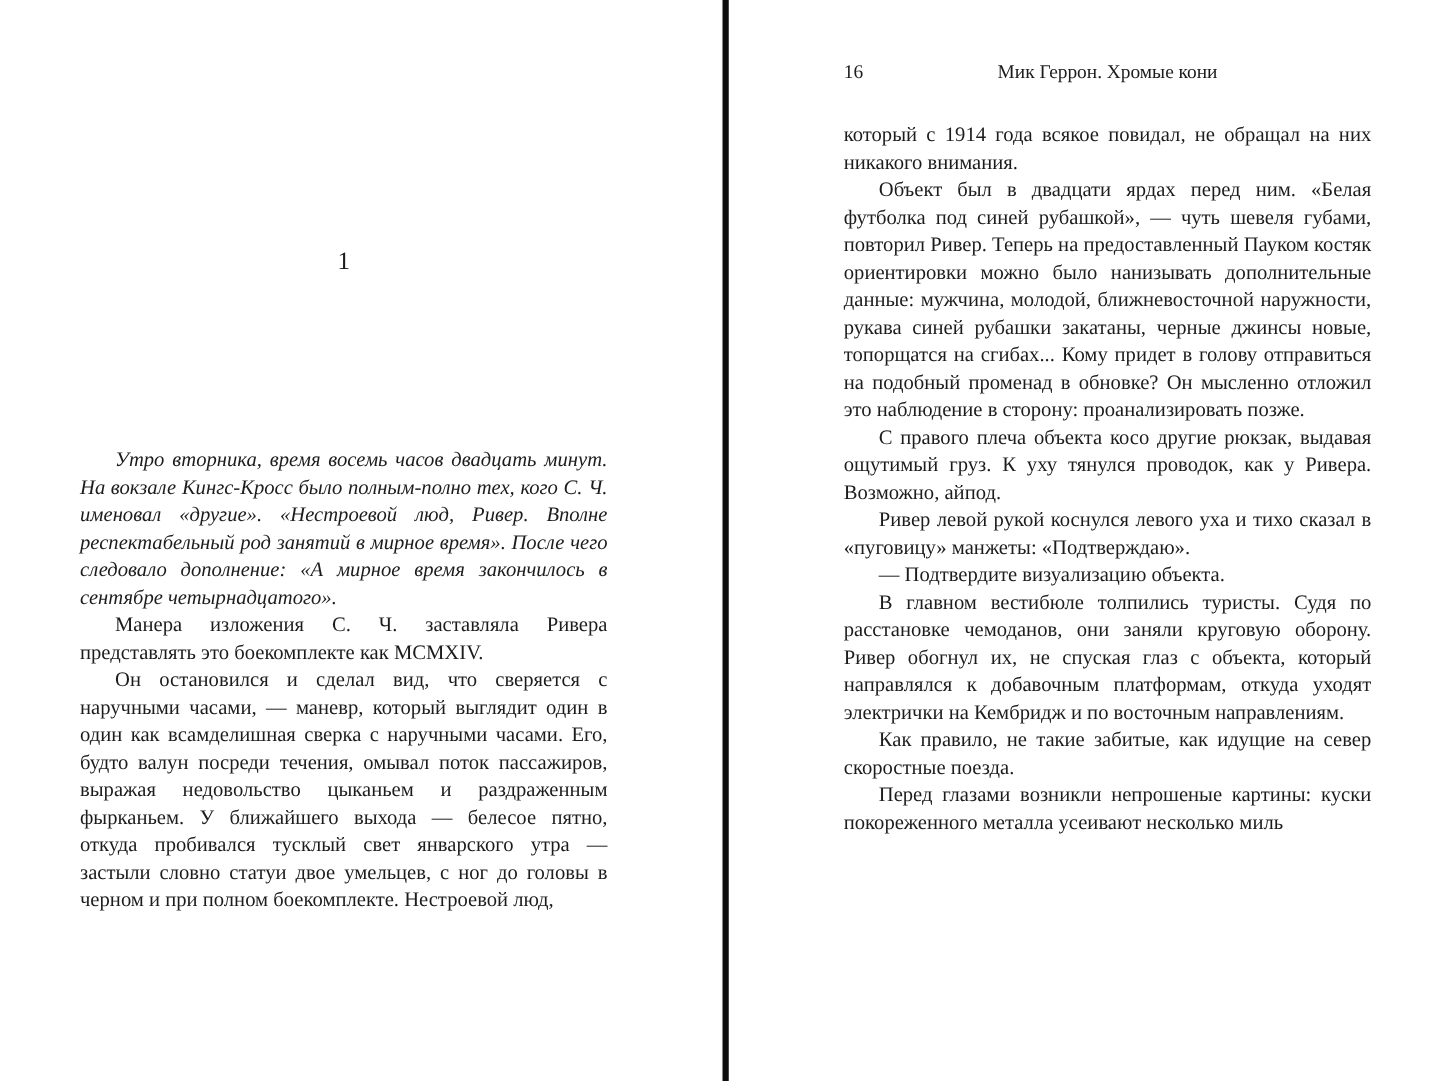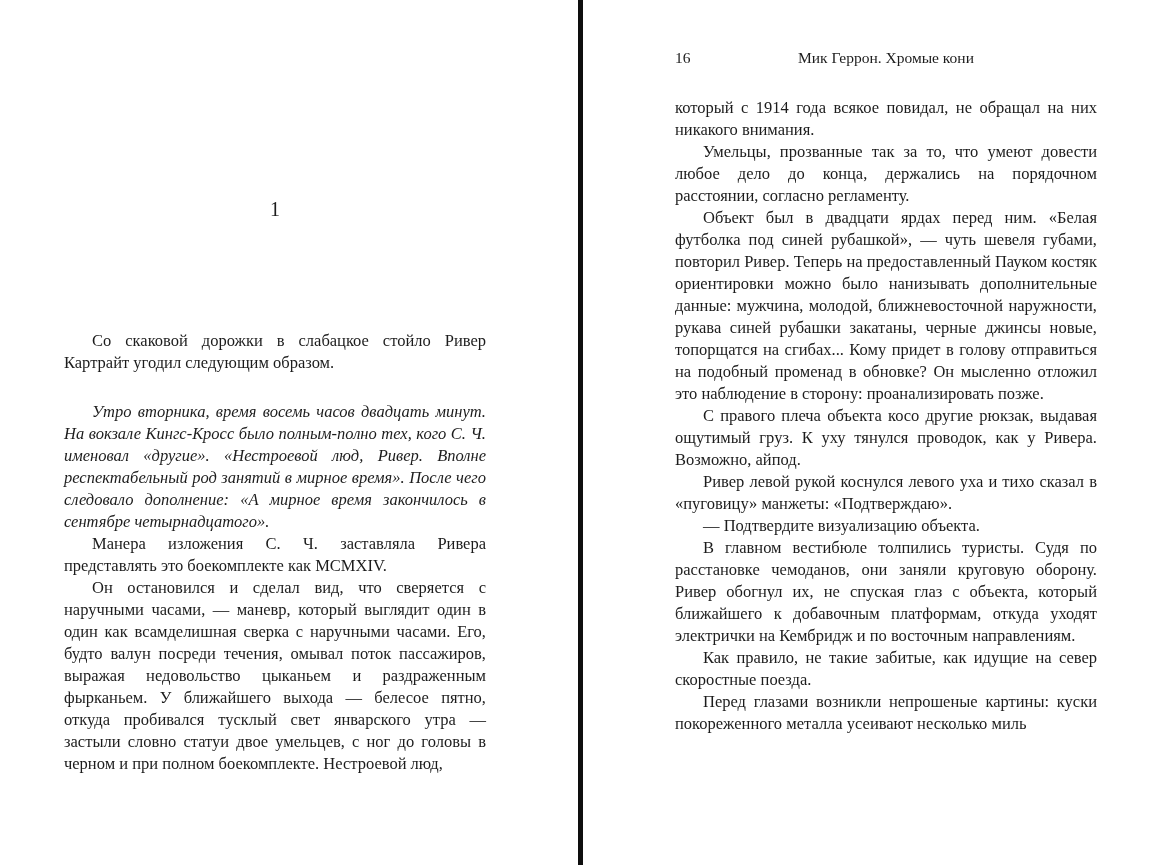--- a/index.html
+++ b/index.html
@@ -85,40 +85,38 @@
   }
 </style>
 </head>
 <body>
 
 <div class="spread">
 
   <div class="page page-left">
     <div class="chapter-number">1</div>
     <div class="text-block text-left">
-      <p class="para">Со скаковой дорожки в слабацкое стойло Ривер Картрайт угодил следующим образом.</p>
       <p class="para gap-before">Утро вторника, время восемь часов двадцать минут. На вокзале Кингс-Кросс было полным-полно тех, кого С. Ч. именовал «другие». «Нестроевой люд, Ривер. Вполне респектабельный род занятий в мирное время». После чего следовало дополнение: «А мирное время закончилось в сентябре четырнадцатого».</p>
       <p class="para">Манера изложения С. Ч. заставляла Ривера представлять это боекомплекте как MCMXIV.</p>
       <p class="para">Он остановился и сделал вид, что сверяется с наручными часами, — маневр, который выглядит один в один как всамделишная сверка с наручными часами. Его, будто валун посреди течения, омывал поток пассажиров, выражая недовольство цыканьем и раздраженным фырканьем. У ближайшего выхода — белесое пятно, откуда пробивался тусклый свет январского утра — застыли словно статуи двое умельцев, с ног до головы в черном и при полном боекомплекте. Нестроевой люд,</p>
     </div>
   </div>
 
   <div class="page-divider"></div>
 
   <div class="page page-right">
     <div class="page-header">
       <span class="page-number">16</span>
       <span class="running-title">Мик Геррон. Хромые кони</span>
     </div>
     <div class="text-block text-right">
       <p class="para no-indent">который с 1914 года всякое повидал, не обращал на них никакого внимания.</p>
-      <p class="para">Умельцы, прозванные так за то, что умеют довести любое дело до конца, держались на порядочном расстоянии, согласно регламенту.</p>
       <p class="para">Объект был в двадцати ярдах перед ним. «Белая футболка под синей рубашкой», — чуть шевеля губами, повторил Ривер. Теперь на предоставленный Пауком костяк ориентировки можно было нанизывать дополнительные данные: мужчина, молодой, ближневосточной наружности, рукава синей рубашки закатаны, черные джинсы новые, топорщатся на сгибах... Кому придет в голову отправиться на подобный променад в обновке? Он мысленно отложил это наблюдение в сторону: проанализировать позже.</p>
       <p class="para">С правого плеча объекта косо другие рюкзак, выдавая ощутимый груз. К уху тянулся проводок, как у Ривера. Возможно, айпод.</p>
       <p class="para">Ривер левой рукой коснулся левого уха и тихо сказал в «пуговицу» манжеты: «Подтверждаю».</p>
       <p class="para">— Подтвердите визуализацию объекта.</p>
-      <p class="para">В главном вестибюле толпились туристы. Судя по расстановке чемоданов, они заняли круговую оборону. Ривер обогнул их, не спуская глаз с объекта, который ближайшего к добавочным платформам, откуда уходят электрички на Кембридж и по восточным направлениям.</p>
+      <p class="para">В главном вестибюле толпились туристы. Судя по расстановке чемоданов, они заняли круговую оборону. Ривер обогнул их, не спуская глаз с объекта, который направлялся к добавочным платформам, откуда уходят электрички на Кембридж и по восточным направлениям.</p>
       <p class="para">Как правило, не такие забитые, как идущие на север скоростные поезда.</p>
       <p class="para">Перед глазами возникли непрошеные картины: куски покореженного металла усеивают несколько миль</p>
     </div>
   </div>
 
 </div>
 
 </body></html>

